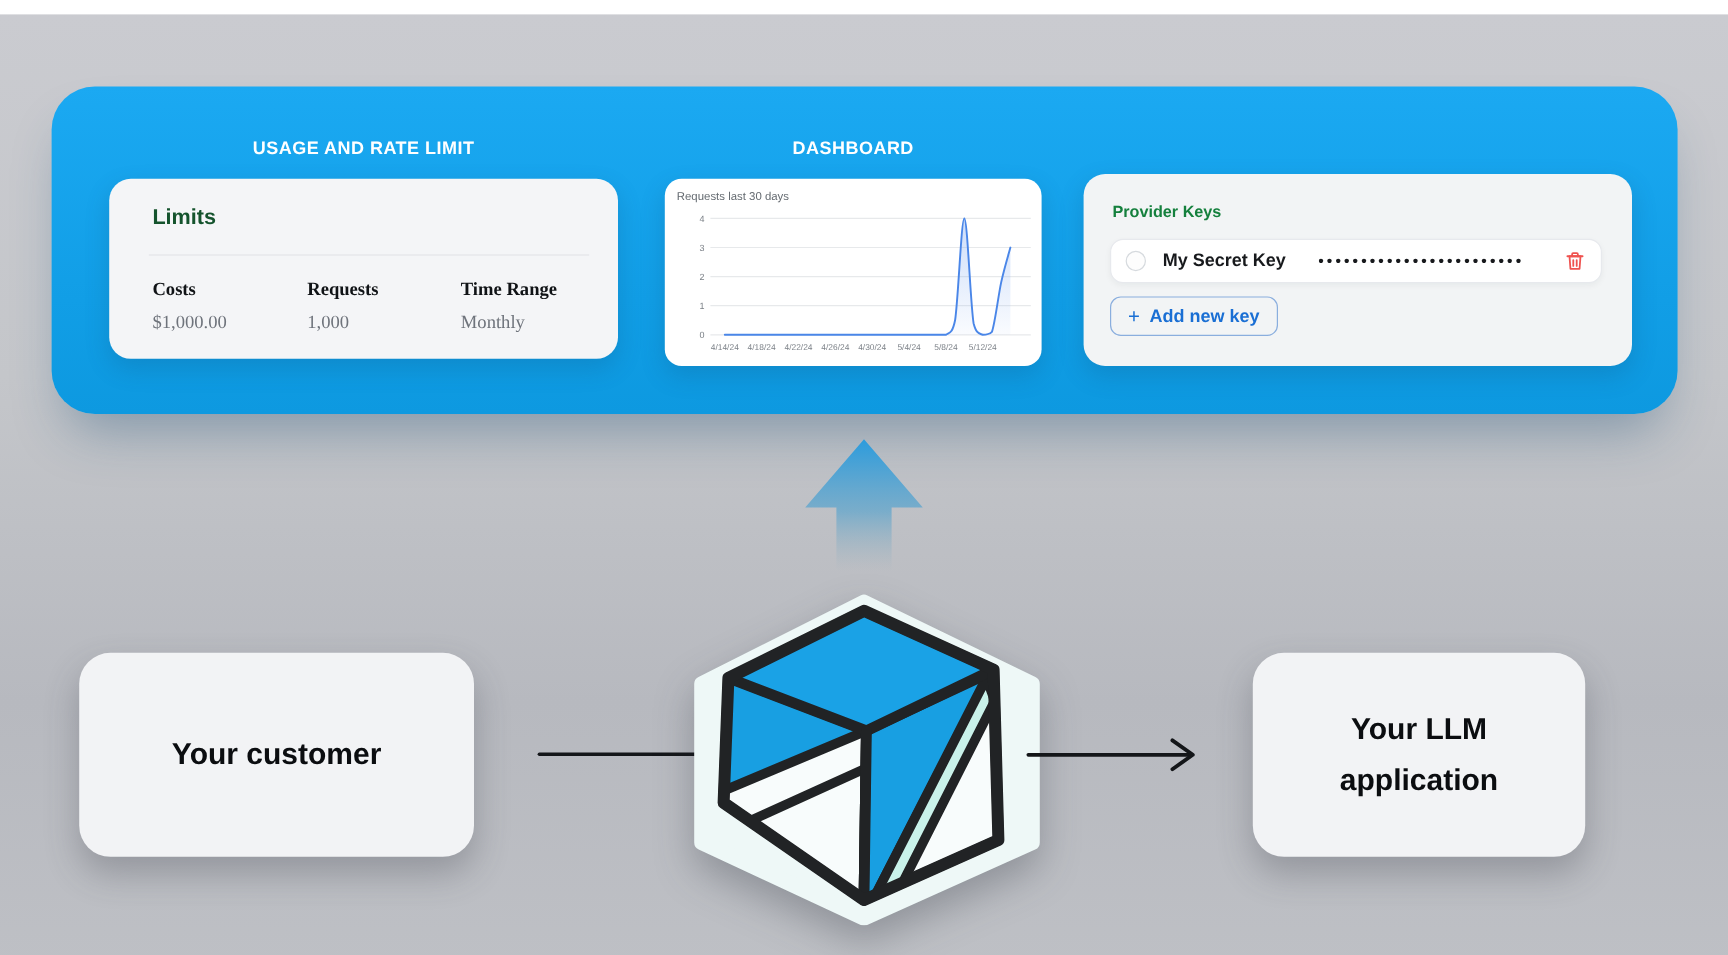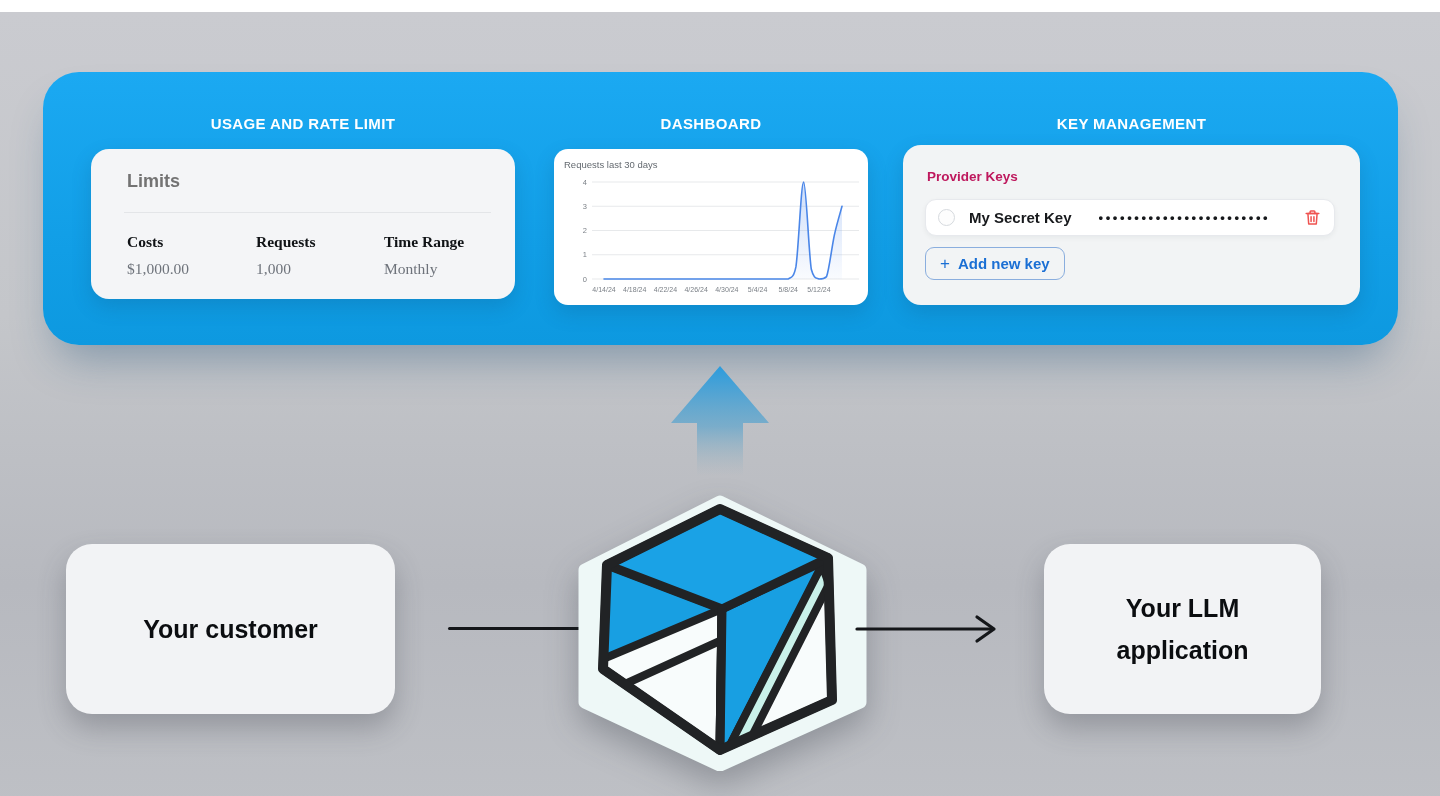--- a/index.html
+++ b/index.html
@@ -22,37 +22,37 @@
     font-size:15px; letter-spacing:.4px; text-align:center;
   }
   .sec-header.h1 { left:48px;  width:424px; }
   .sec-header.h2 { left:511px; width:314px; }
   .sec-header.h3 { left:860px; width:457px; }
   .card { position:absolute; box-shadow:0 8px 20px rgba(15,70,110,.20); }
   .card.limits {
     left:48px; top:77px; width:424px; height:150px;
     background:#f4f5f7; border-radius:18px;
   }
-  .limits-title { position:absolute; left:36px; top:22px; font-size:18px; font-weight:700; color:#737373; }
+  .limits-title { position:absolute; left:36px; top:22px; font-size:18px; font-weight:700; color:#14532d; }
   .limits-divider { position:absolute; left:33px; right:24px; top:63px; height:1px; background:#e3e5e8; }
   .limits-col { position:absolute; top:84px;font-family:Liberation Serif, serif; }
   .limits-col.c0 { left:36px; } .limits-col.c1 { left:165px; } .limits-col.c2 { left:293px; }
   .col-label { font-size:15.5px; font-weight:700; color:#101316; }
   .col-value { margin-top:9px; font-size:15.5px; color:#6e737b; }
   .card.dash {
     left:511px; top:77px; width:314px; height:156px;
     background:#ffffff; border-radius:14px;
   }
   .chart-title { position:absolute; left:10px; top:10px; font-size:9.5px; color:#646a70; }
   .card.dash svg { position:absolute; left:0; top:0; }
   .card.keys {
     left:860px; top:73px; width:457px; height:160px;
     background:#f2f4f5; border-radius:18px;
   }
-  .pk-title { position:absolute; left:24px; top:24px; font-size:13.5px; font-weight:700; color:#be185d; }
+  .pk-title { position:absolute; left:24px; top:24px; font-size:13.5px; font-weight:700; color:#15803d; }
   .key-row {
     position:absolute; left:22px; top:54px; width:410px; height:37px;
     background:#ffffff; border:1px solid #e7e9ed; border-radius:11px;
     box-shadow:0 2px 5px rgba(20,30,40,.05);
     display:flex; align-items:center;justify-content:flex-end;
   }
   .key-radio {
     width:17px; height:17px; border-radius:50%; border:1.5px solid #d6dade;
     margin-left:12px; flex:0 0 auto; background:#fdfdfd;
   }
@@ -89,21 +89,20 @@
   .line-right { position:absolute; left:855px; top:602px; }
 </style>
 </head>
 <body>
 
 <div class="canvas">
 
   <div class="panel">
     <div class="sec-header h1">USAGE AND RATE LIMIT</div>
     <div class="sec-header h2">DASHBOARD</div>
-    <div class="sec-header h3">KEY MANAGEMENT</div>
 
     <div class="card limits">
       <div class="limits-title">Limits</div>
       <div class="limits-divider"></div>
       <div class="limits-col c0">
         <div class="col-label">Costs</div>
         <div class="col-value">$1,000.00</div>
       </div>
       <div class="limits-col c1">
         <div class="col-label">Requests</div>

